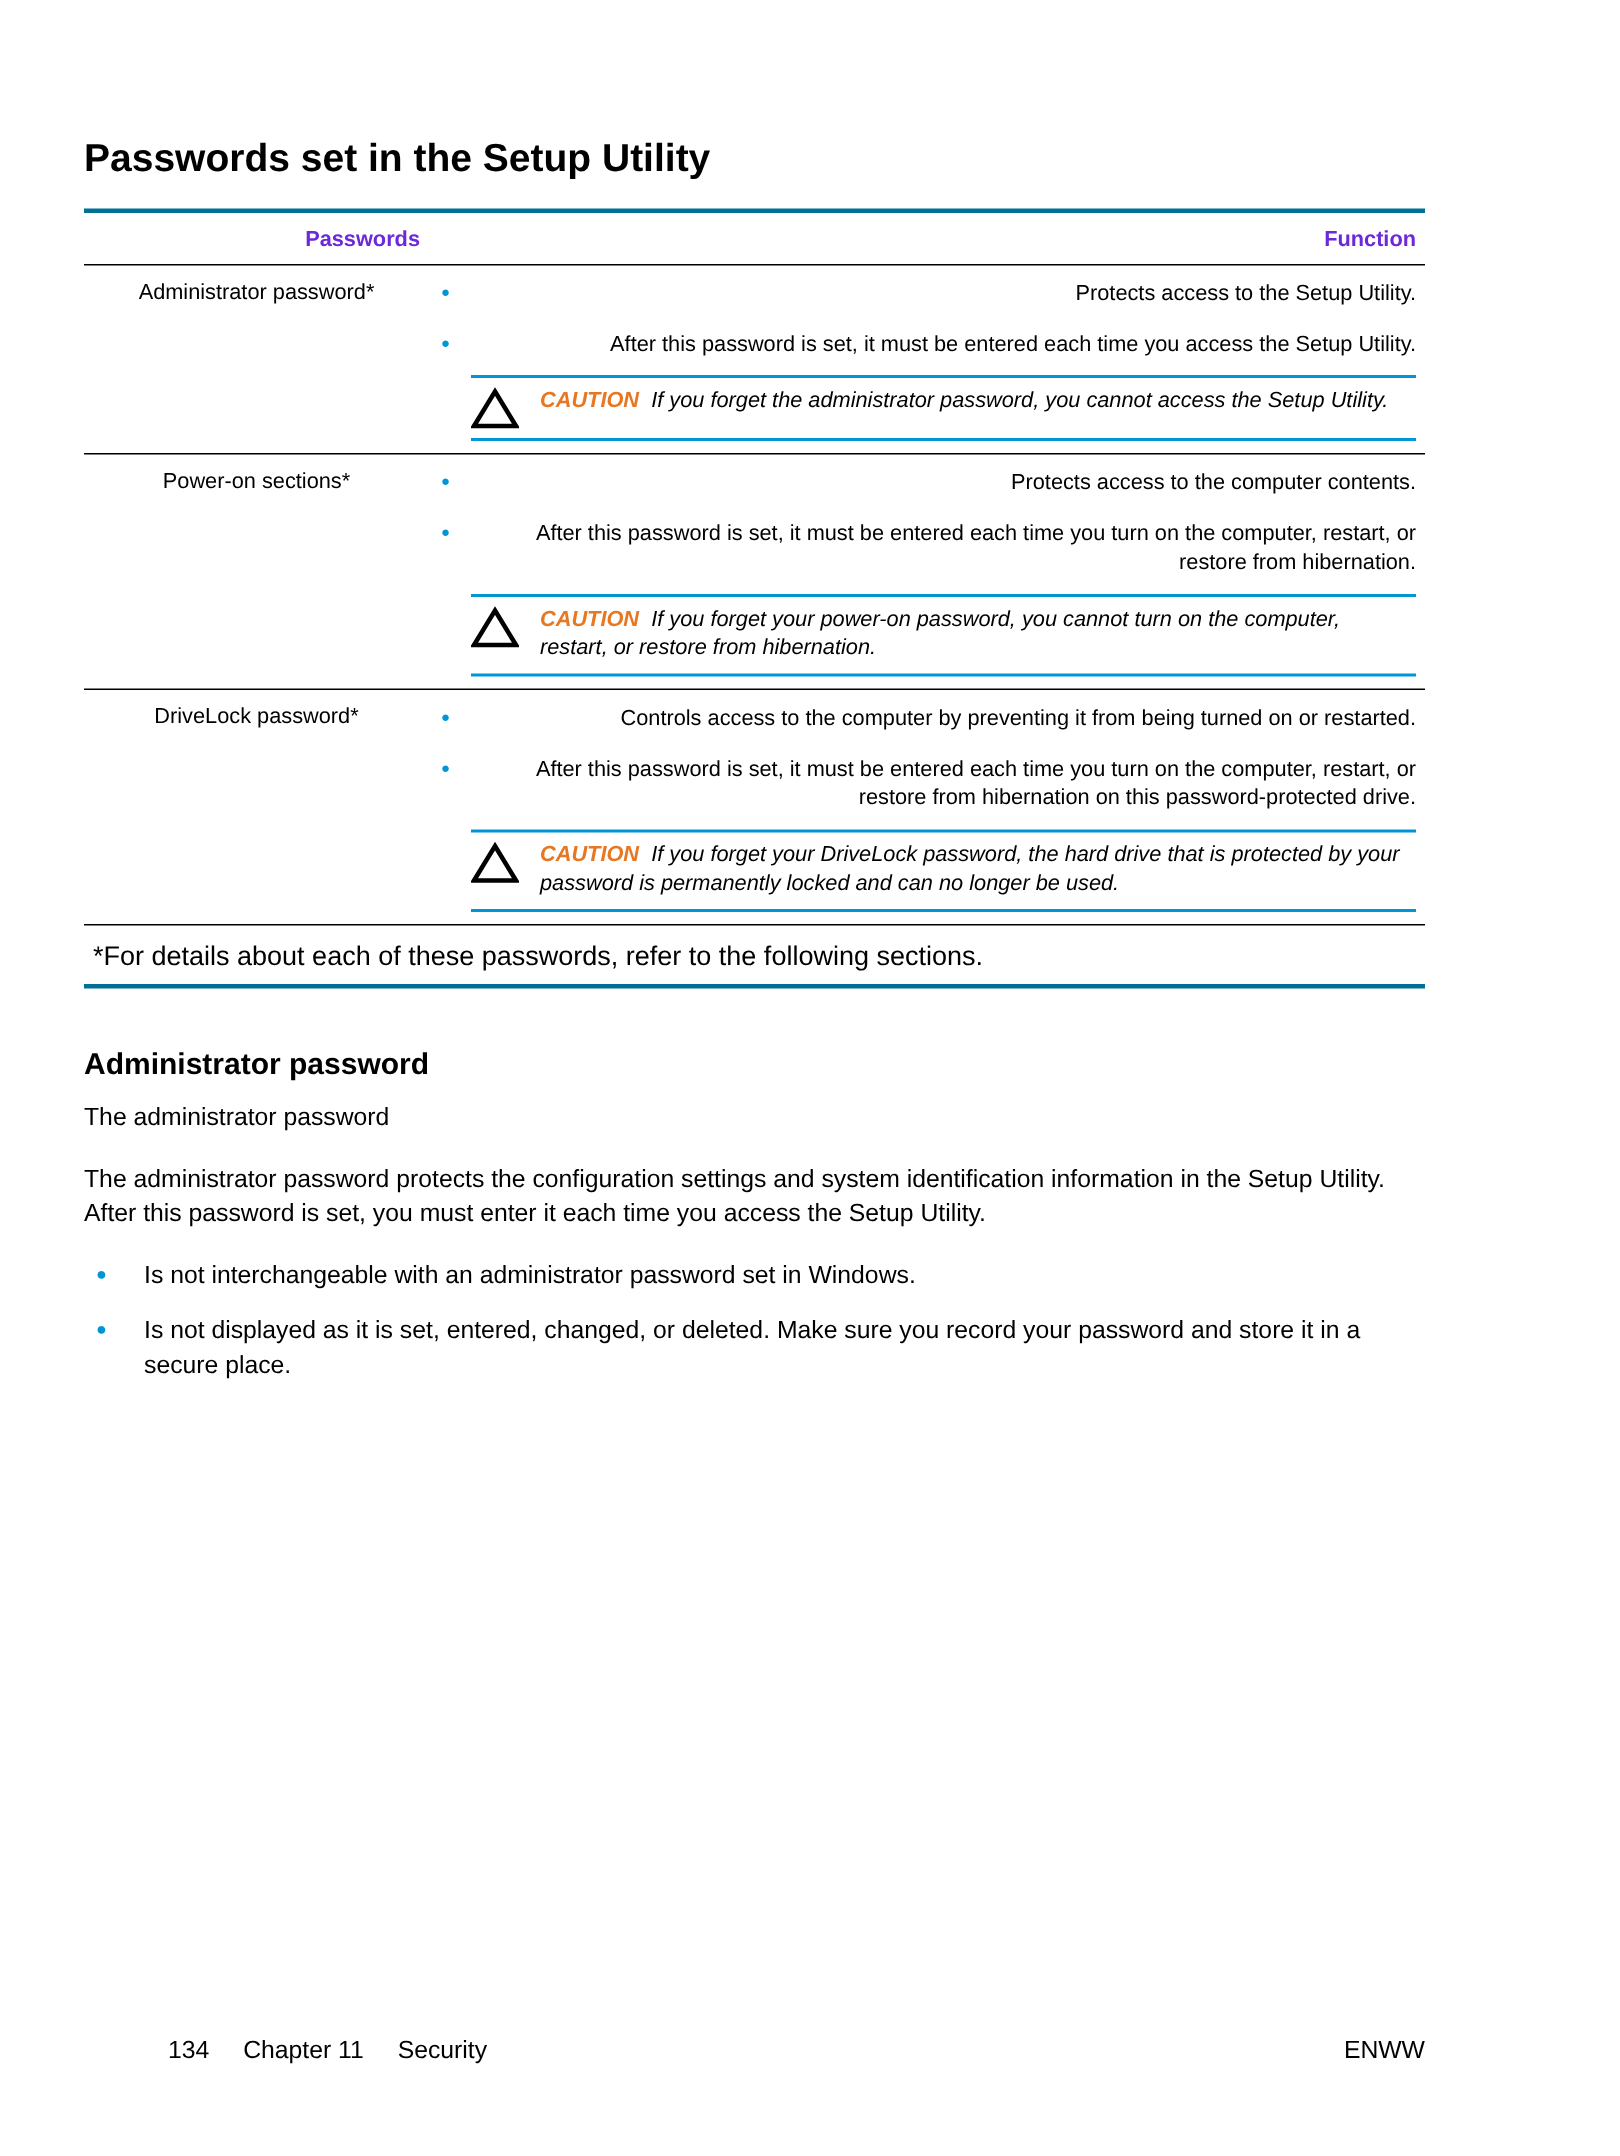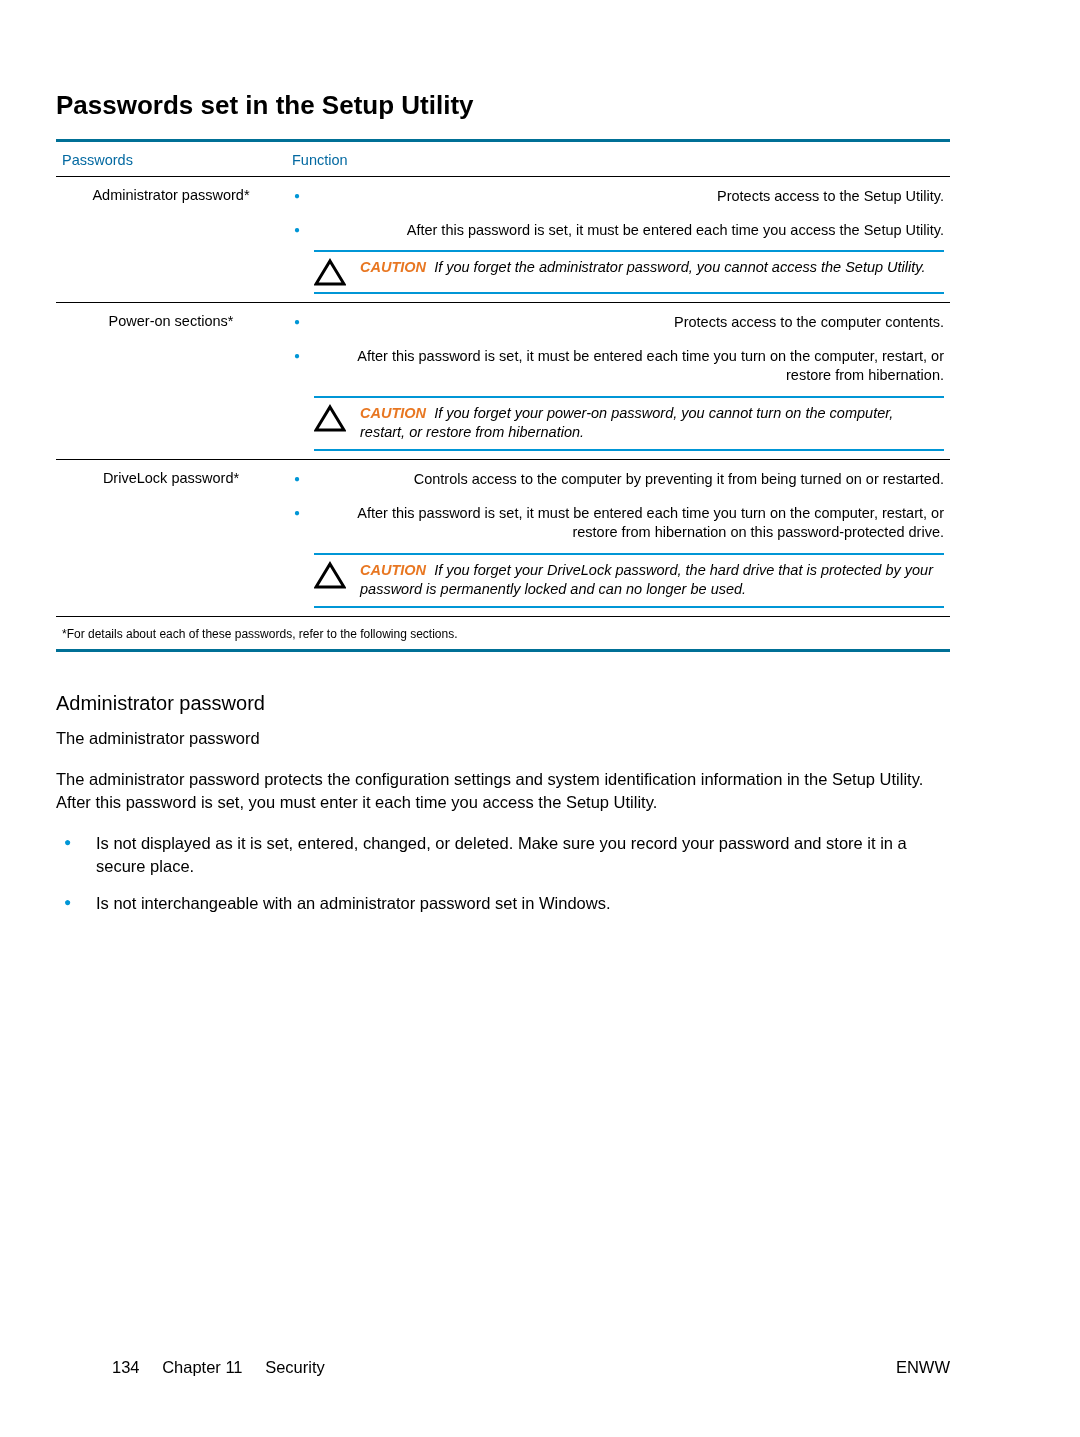--- a/index.html
+++ b/index.html
@@ -25,23 +25,23 @@
     width: 100%;
     border-top: 3px solid #007096;
     border-bottom: 3px solid #007096;
     border-collapse: collapse;
     font-size: 14.5px;
   }
   .tbl-head {
     border-bottom: 1px solid #000;
   }
   .tbl-head th {
-    text-align: left;
-    font-weight: normal;
-    color: #0369a1;
+    text-align: right;
+    font-weight: bold;
+    color: #6d28d9;
     padding: 10px 6px 8px 6px;
   }
   .tbl tr.body-row td {
     padding: 10px 6px 8px 6px;
     vertical-align: top;
     border-bottom: 1px solid #000;
   }
   .tbl tr.body-row:last-of-type td.footnote-cell { border-bottom: none; }
   .col-left { width: 230px; text-align: center; }
   .func-cell ul.bullets {
@@ -79,25 +79,25 @@
   }
   .caution-box .tri {
     flex: 0 0 auto;
     width: 34px;
   }
   .caution-box .tri svg { display: block; }
   .caution-box .msg { flex: 1; }
   .caution-label { font-weight: bold; color: #e87722; }
   .tbl td.footnote-cell {
     padding: 8px 6px 10px 6px;
-    font-size: 12px;
+    font-size: 18px;
   }
   .subsection-title {
     font-size: 20px;
-    font-weight: normal;
+    font-weight: bold;
     margin: 40px 0 12px 0;
   }
   .body-para {
     font-size: 16.5px;
     line-height: 1.4;
     margin: 0 0 18px 0;
   }
   ul.big-bullets {
     list-style: none;
     padding: 0;
@@ -209,22 +209,22 @@
     </tr>
   </tbody>
     </table>
 
   <h2 class="subsection-title">Administrator password</h2>
 
   <p class="body-para">The administrator password</p>
   <p class="body-para">The administrator password protects the configuration settings and system identification information in the Setup Utility. After this password is set, you must enter it each time you access the Setup Utility.</p>
 
   <ul class="big-bullets">
+    <li>Is not interchangeable with an administrator password set in Windows.</li>
     <li>Is not displayed as it is set, entered, changed, or deleted. Make sure you record your password and store it in a secure place.</li>
-    <li>Is not interchangeable with an administrator password set in Windows.</li>
   </ul>
 </div>
 
 <div class="footer">
   <div class="left">
     <span class="page-num">134</span>
     <span class="chapter">Chapter 11</span>
     <span>Security</span>
   </div>
   <div class="right">ENWW</div>

